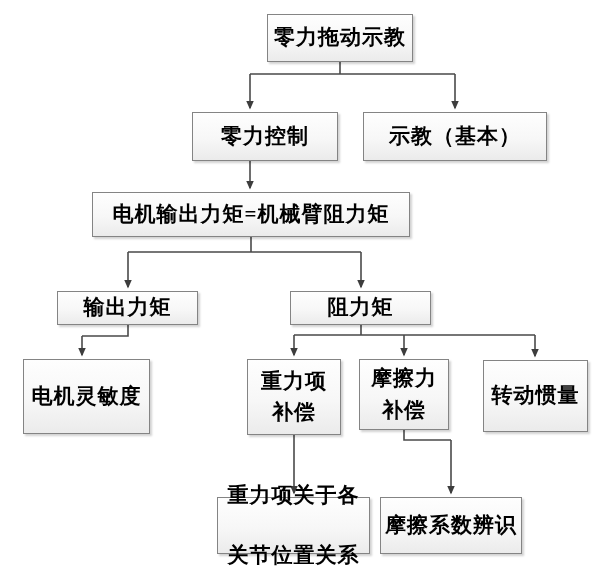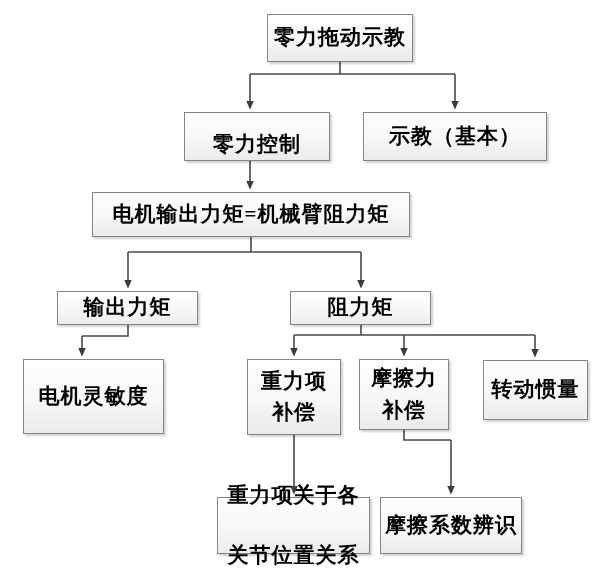--- a/index.html
+++ b/index.html
@@ -77,55 +77,55 @@
 
       <path d="M404 430 V440 H451"></path>
       <path d="M451 440 V493" marker-end="url(#arrow)"></path>
     </g>
   </svg>
 
   <div class="node" style="left:267px; top:14px; width:146px; height:48px;">
     <span class="line">零力拖动示教</span>
   </div>
 
-  <div class="node" style="left:184px; top:112px; width:146px; height:49px;justify-content:flex-end;">
+  <div class="node" style="left:192px; top:112px; width:146px; height:49px;">
     <span class="line">零力控制</span>
   </div>
 
   <div class="node" style="left:363px; top:112px; width:184px; height:49px;">
     <span class="line">示教（基本）</span>
   </div>
 
   <div class="node" style="left:92px; top:192px; width:318px; height:45px;">
     <span class="line">电机输出力矩=机械臂阻力矩</span>
   </div>
 
   <div class="node" style="left:57px; top:291px; width:141px; height:34px;">
     <span class="line">输出力矩</span>
   </div>
 
   <div class="node" style="left:290px; top:291px; width:141px; height:34px;">
     <span class="line">阻力矩</span>
   </div>
 
-  <div class="node" style="left:23px; top:359px; width:141px; height:75px;">
+  <div class="node" style="left:23px; top:359px; width:127px; height:75px;">
     <span class="line">电机灵敏度</span>
   </div>
 
   <div class="node" style="left:247px; top:359px; width:94px; height:76px;">
     <span class="line">重力项</span>
     <span class="line">补偿</span>
   </div>
 
   <div class="node" style="left:359px; top:359px; width:90px; height:71px;">
     <span class="line">摩擦力</span>
     <span class="line">补偿</span>
   </div>
 
-  <div class="node" style="left:483px; top:360px; width:105px; height:60px;justify-content:center;">
+  <div class="node" style="left:483px; top:360px; width:105px; height:72px;justify-content:center;">
     <span class="line">转动惯量</span>
   </div>
 
   <div class="node" style="left:217px; top:497px; width:153px; height:57px;gap:28px;">
     <span class="line">重力项关于各</span>
     <span class="line">关节位置关系</span>
   </div>
 
   <div class="node" style="left:380px; top:497px; width:142px; height:57px;">
     <span class="line">摩擦系数辨识</span>

